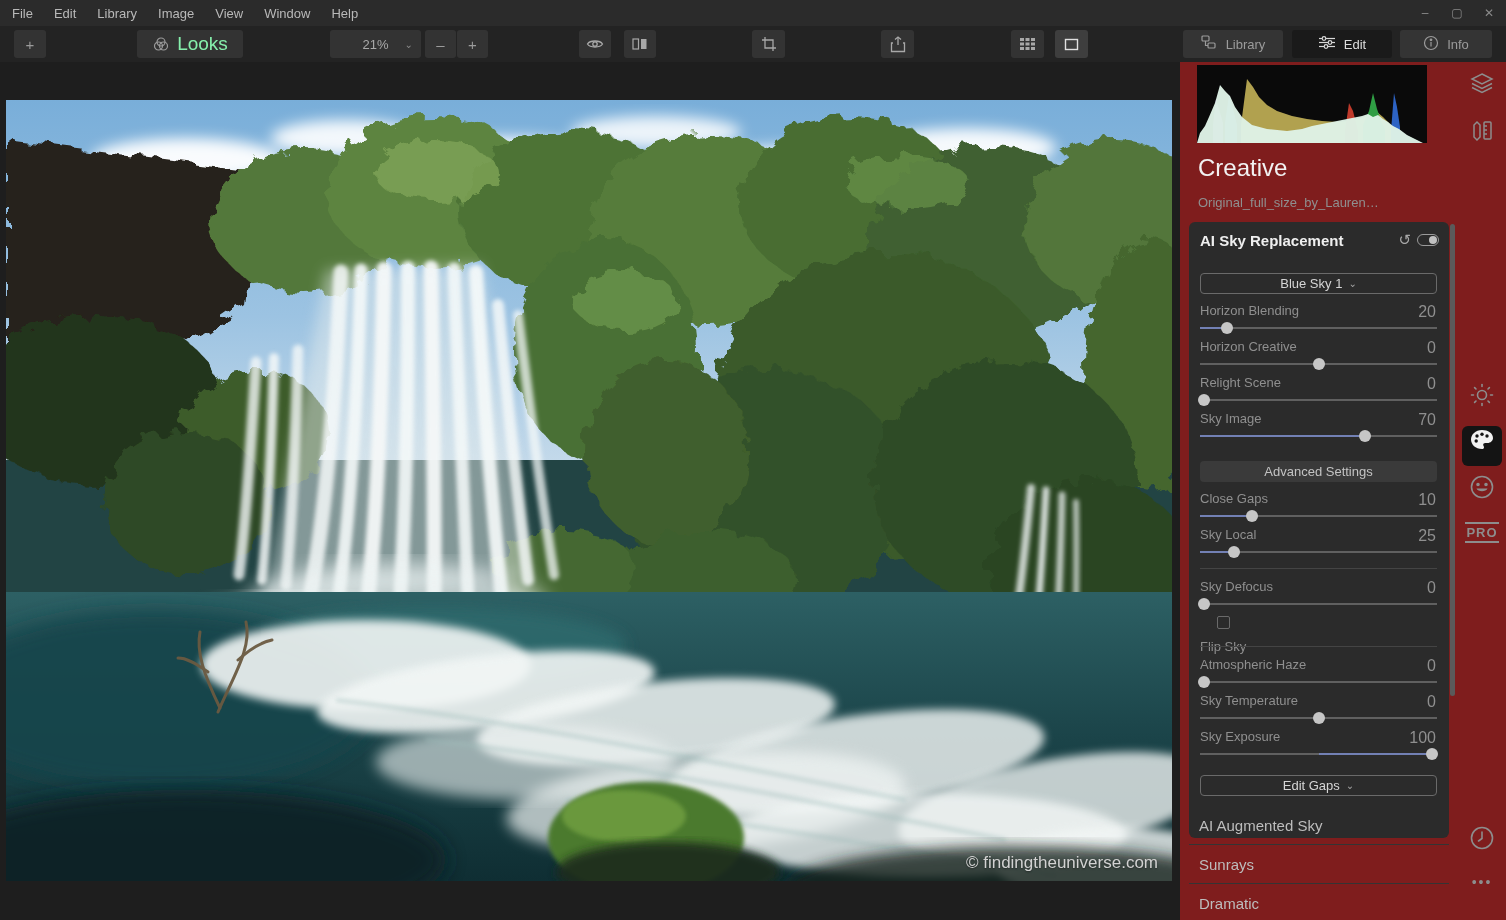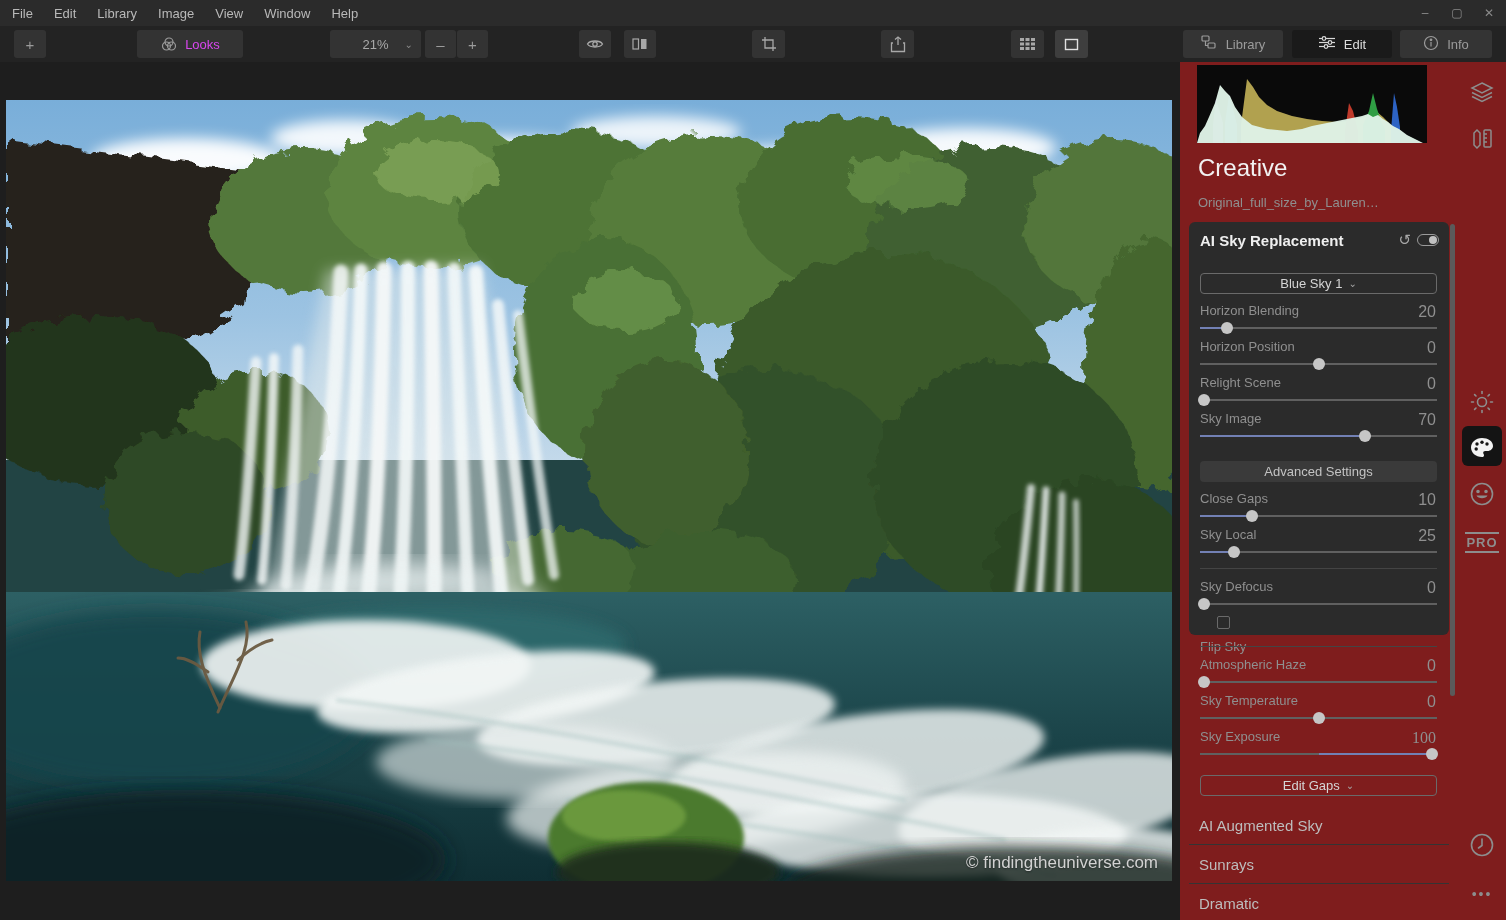--- a/index.html
+++ b/index.html
@@ -12,42 +12,42 @@
   .menubar .mitem { color:#b9b9b9; font-size:13px; margin-right:21px; cursor:default; }
   .winctl { position:absolute; right:10px; top:0; height:26px; display:flex; align-items:center; gap:18px; }
   .winctl span { color:#8a8a8a; font-size:12px; width:14px; text-align:center; }
 
   
   .toolbar { position:absolute; left:0; top:26px; width:1506px; height:36px; background:#232323; z-index:29; }
   .tbtn { position:absolute; top:4px; height:28px; background:#333333; border-radius:3px;
     display:flex; align-items:center; justify-content:center; color:#9b9b9b; font-size:15px; }
   .tbtn svg { display:block; }
   .tbtn.lit { background:#3e3e3e; color:#e8e8e8; }
-  .tbtn .lbl { font-size:13px; color:#d946ef; margin-left:7px; }
+  .tbtn .lbl { font-size:19px; color:#86efac; margin-left:7px; }
   .zoomsel { position:absolute; top:4px; left:330px; width:91px; height:28px; background:#333333; border-radius:3px;
     display:flex; align-items:center; justify-content:center; color:#a9a9a9; font-size:13px; }
   .zoomsel .caret { position:absolute; right:8px; font-size:10px; color:#8a8a8a; }
   .tab { position:absolute; top:4px; height:28px; background:#343434; border-radius:3px;
     display:flex; align-items:center; justify-content:center; gap:8px; color:#9b9b9b; font-size:13px; }
   .tab.active { background:#1a1a1a; color:#dedede; }
 
   
   .canvas { position:absolute; left:0; top:62px; width:1180px; height:858px; background:#1e1e1e; }
   .photo { position:absolute; left:6px; top:38px; width:1166px; height:781px; overflow:hidden; background:#244; }
   .photo svg { display:block; }
   .watermark { position:absolute; right:14px; bottom:8px; color:#d2d2d2; font-size:17px;
     text-shadow:0 1px 2px rgba(0,0,0,.4); }
 
   
   .sidebar { position:absolute; left:1180px; top:62px; width:326px; height:858px; background:#7f1d1d; }
   .hist { position:absolute; left:17px; top:3px; width:230px; height:78px; background:#0a0a0a; }
   .side-title { position:absolute; left:18px; top:92px; color:#f2f2f2; font-size:24px; font-weight:500; }
   .side-file { position:absolute; left:18px; top:133px; color:#8f8f8f; font-size:13px; }
 
-  .panel { position:absolute; left:9px; top:160px; width:260px; height:413px; background:#2b2b2b; border-radius:6px; }
+  .panel { position:absolute; left:9px; top:160px; width:260px; height:616px; background:#2b2b2b; border-radius:6px; }
   .panel-title { position:absolute; left:11px; top:10px; color:#efefef; font-size:15px; font-weight:700; }
   .undo { position:absolute; right:38px; top:9px; color:#a7a7a7; font-size:15px; }
   .toggle { position:absolute; right:10px; top:12px; width:22px; height:12px; border:1px solid #9a9a9a; border-radius:7px; }
   .toggle .knob { position:absolute; right:1px; top:1px; width:8px; height:8px; border-radius:50%; background:#c0c0c0; }
 
   .obtn { position:absolute; left:11px; width:237px; height:21px; border:1px solid #6a6a6a; border-radius:4px;
     display:flex; align-items:center; justify-content:center; color:#d5d5d5; font-size:13px; gap:6px; }
   .obtn .caret { font-size:10px; color:#a5a5a5; }
   .fbtn { position:absolute; left:11px; width:237px; height:21px; background:#3a3a3a; border-radius:4px;
     display:flex; align-items:center; justify-content:center; color:#c3c3c3; font-size:13px; }
@@ -66,21 +66,21 @@
 
   .scrollthumb { position:absolute; left:270px; top:162px; width:5px; height:472px; background:#5a5a5a; border-radius:3px; }
 
   .toollist { position:absolute; left:9px; top:744px; width:260px; }
   .toolitem { height:39px; display:flex; align-items:center; color:#bdbdbd; font-size:15px; padding-left:10px;
     border-bottom:1px solid #343434; }
   .toollist .toolitem:last-child { border-bottom:none; }
 
   
   .rail { position:absolute; left:1458px; top:62px; width:48px; height:858px; }
-  .rico { position:absolute; left:0; width:48px; height:40px; display:flex; align-items:center; justify-content:center; color:#8d8d8d; }
+  .rico { position:absolute; left:0; width:48px; height:40px; display:flex; align-items:flex-start; justify-content:center; color:#8d8d8d; }
   .rico.active { }
   .rico .activebg { position:absolute; left:4px; top:-2px; width:40px; height:40px; background:#141414; border-radius:6px; }
   .pro { color:#8d8d8d; font-size:13px; font-weight:700; letter-spacing:1px;
     border-top:2px solid #8d8d8d; border-bottom:2px solid #8d8d8d; padding:1px 1px; }
   .dots { color:#8d8d8d; font-size:14px; letter-spacing:2px; }
 </style>
 </head>
 <body>
 
 <div class="menubar">
@@ -388,21 +388,21 @@
     </div>
 
     <span class="slab" style="top:81px;">Horizon Blending</span>
     <span class="sval" style="top:81px;">20</span>
     <div class="strack" style="top:100px;">
       <div class="line"></div>
         <div class="fill" style="left: 0%; width: 11.4%;"></div>
         <div class="thumb" style="left: 11.4%;"></div>
     </div>
 
-    <span class="slab" style="top:117px;">Horizon Position</span>
+    <span class="slab" style="top:117px;">Horizon Creative</span>
     <span class="sval" style="top:117px;">0</span>
     <div class="strack" style="top:136px;">
       <div class="line"></div>
         <div class="fill" style="left: 50%; width: 0%;"></div>
         <div class="thumb" style="left: 50%;"></div>
     </div>
 
     <span class="slab" style="top:153px;">Relight Scene</span>
     <span class="sval" style="top:153px;">0</span>
     <div class="strack" style="top:172px;">
@@ -466,21 +466,21 @@
 
     <span class="slab" style="top:471px;">Sky Temperature</span>
     <span class="sval" style="top:471px;">0</span>
     <div class="strack" style="top:490px;">
       <div class="line"></div>
         <div class="fill" style="left: 50%; width: 0%;"></div>
         <div class="thumb" style="left: 50%;"></div>
     </div>
 
     <span class="slab" style="top:507px;">Sky Exposure</span>
-    <span class="sval" style="top:507px;font-family:Liberation Serif, serif;">100</span>
+    <span class="sval" style="top:507px;">100</span>
     <div class="strack" style="top:526px;">
       <div class="line"></div>
         <div class="fill" style="left: 50%; width: 48%;"></div>
         <div class="thumb" style="left: 98%;"></div>
     </div>
 
     <div class="obtn" style="top:553px;">
       <span>Edit Gaps</span>
       <span class="caret">⌄</span>
     </div>

